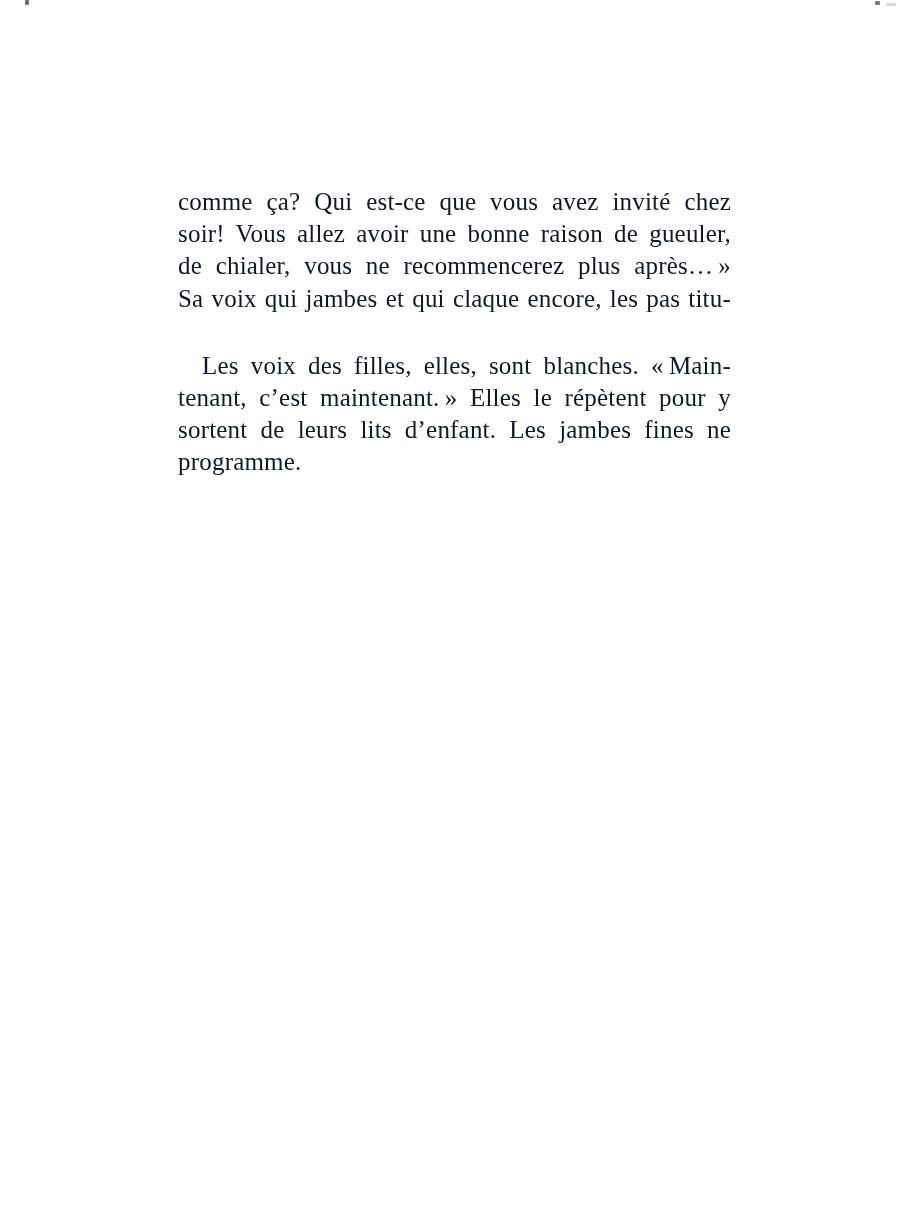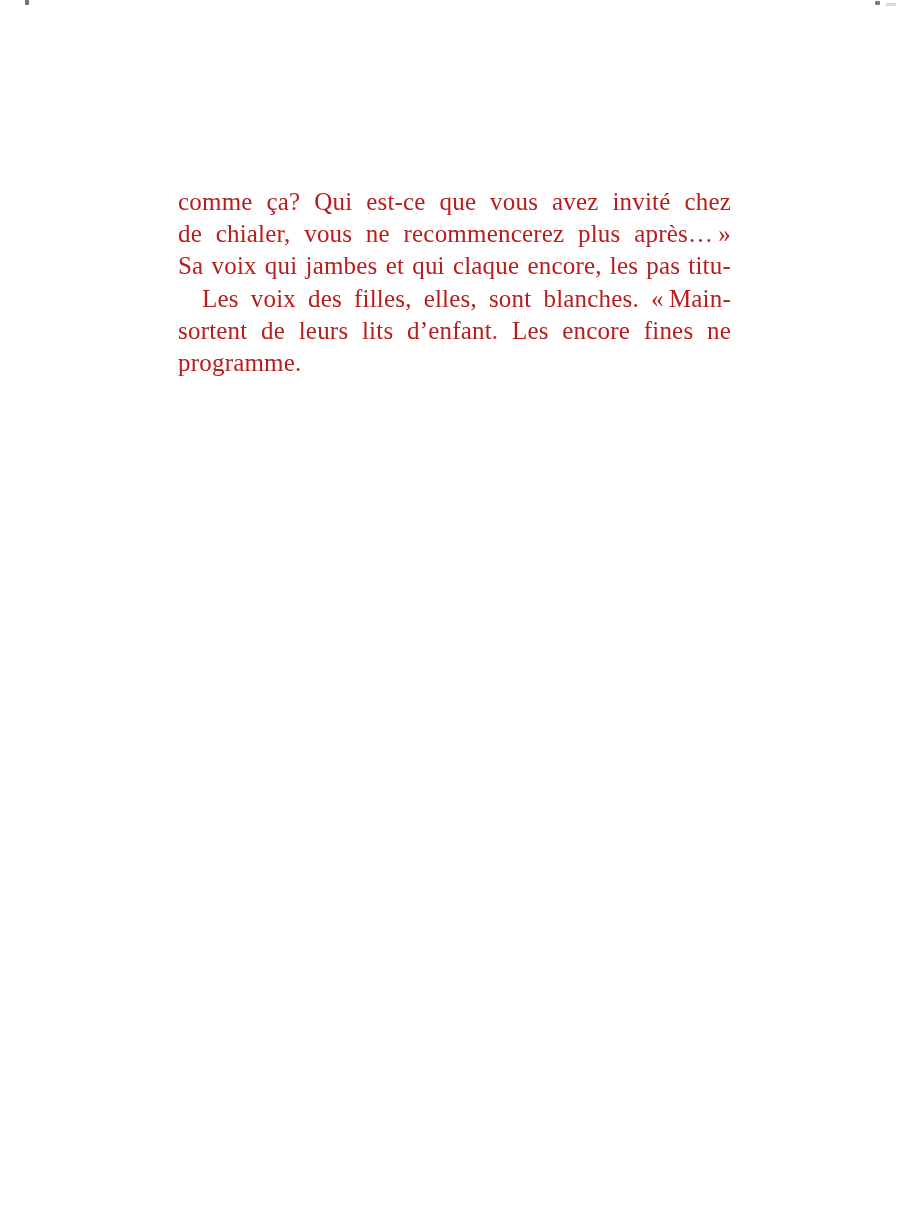--- a/index.html
+++ b/index.html
@@ -7,32 +7,33 @@
     padding: 0;
     background: #ffffff;
   }
   .page {
     position: relative;
     width: 900px;
     height: 1231px;
     background: #ffffff;
     overflow: hidden;
     font-family: "Liberation Serif", "DejaVu Serif", serif;
-    color: #b91c1c;
+    color: #0f172a;
   }
   .text-block {
     position: absolute;
     left: 178px;
     top: 186px;
     width: 553px;
   }
   .paragraph {
     margin: 0;
   }
   .paragraph + .paragraph {
+    margin-top: 35px;
     font-family: Liberation Serif, serif;
   }
   .line {
     font-size: 25px;
     line-height: 32.2px;
     height: 32.2px;
     overflow: hidden;
     text-align: justify;
     text-align-last: justify;
     letter-spacing: 0.2px;
@@ -65,22 +66,24 @@
 <body>
 
 <div class="page">
   <span class="edge-mark left"></span>
   <span class="edge-mark right"></span>
   <span class="edge-mark right-faint"></span>
 
   <div class="text-block">
       <div class="paragraph">
         <div class="line">comme ça? Qui est-ce que vous avez invité chez</div>
+        <div class="line">soir! Vous allez avoir une bonne raison de gueuler,</div>
         <div class="line">de chialer, vous ne recommencerez plus après… »</div>
         <div class="line">Sa voix qui jambes et qui claque encore, les pas titu-</div>
       </div>
       <div class="paragraph">
         <div class="line indent">Les voix des filles, elles, sont blanches. « Main-</div>
-        <div class="line">sortent de leurs lits d’enfant. Les encore fines ne</div>
+        <div class="line">tenant, c’est maintenant. » Elles le répètent pour y</div>
+        <div class="line">sortent de leurs lits d’enfant. Les jambes fines ne</div>
         <div class="line last-line">programme.</div>
       </div>
     </div>
 </div>
 
 </body></html>

